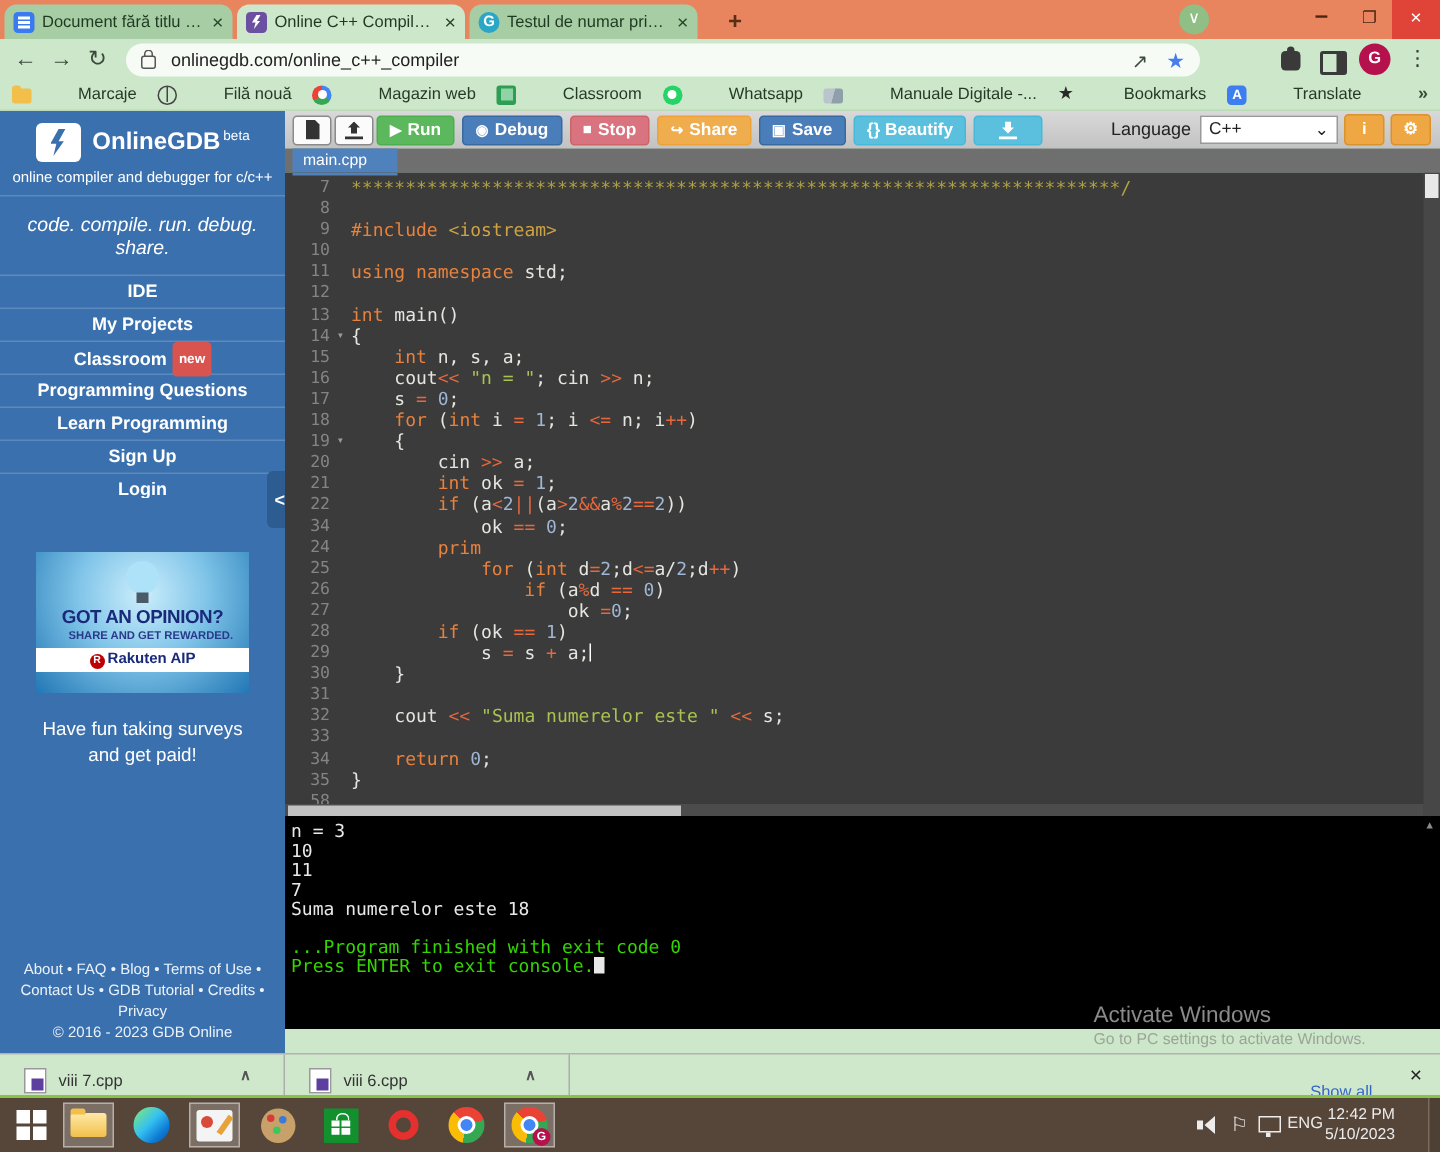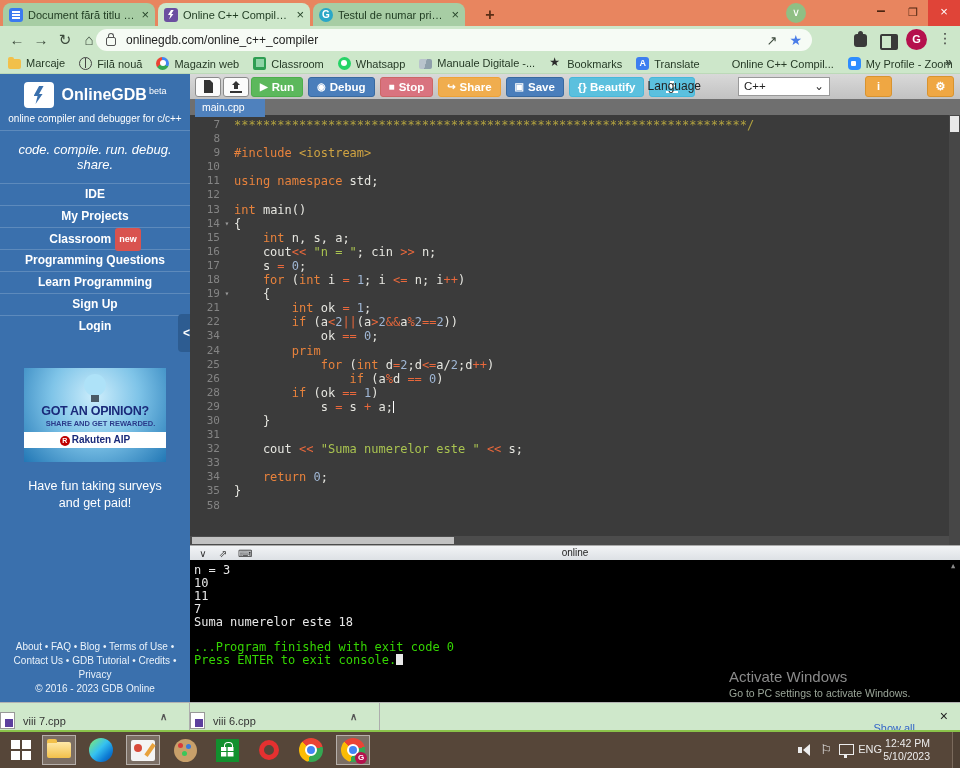--- a/index.html
+++ b/index.html
@@ -24,38 +24,38 @@
   #newtab{position:absolute;left:478px;top:6px;width:24px;height:18px;color:#5a2d15;font-size:16px;
     text-align:center;line-height:17px;font-weight:bold;}
   .wc{position:absolute;top:0;height:26px;color:#fff;text-align:center;}
   #wc-chev{left:786px;top:3px;width:20px;height:20px;border-radius:50%;background:#8fbf84;color:#fff;
     font-size:11px;line-height:19px;}
   #wc-min{left:866px;width:30px;line-height:22px;color:#4a2410;font-weight:bold;}
   #wc-max{left:898px;width:30px;line-height:24px;color:#4a2410;font-size:11px;}
   #wc-close{left:928px;width:32px;background:#e04438;color:#fff;line-height:24px;font-size:13px;}
   #navbar{position:absolute;left:0;top:26px;width:960px;height:27px;background:#cde7ca;}
   .navbtn{position:absolute;top:3px;width:22px;height:22px;color:#3c4a3c;font-size:15px;text-align:center;line-height:21px;}
-  #urlpill{position:absolute;left:96px;top:3px;width:716px;height:22px;background:#f6fbf5;border-radius:11px;
+  #urlpill{position:absolute;left:84px;top:3px;width:716px;height:22px;background:#f6fbf5;border-radius:11px;
     display:flex;align-items:center;padding:0 10px;box-sizing:border-box;}
   #lock{width:8px;height:7px;border:1.5px solid #555;border-radius:2px;position:relative;margin-top:3px;}
   #lock::before{content:"";position:absolute;left:1px;top:-5px;width:4px;height:4px;border:1.5px solid #555;
     border-bottom:none;border-radius:4px 4px 0 0;}
   #url{font-size:12px;color:#222;margin-left:10px;flex:1;}
   .pill-ic{font-size:13px;color:#3c4a3c;margin-left:12px;}
   #star-ic{color:#4a7de8;font-size:14px;}
   #puzzle-ic{position:absolute;left:854px;top:8px;width:13px;height:13px;background:#3a3a3a;border-radius:3px;}
   #puzzle-ic::before{content:"";position:absolute;top:-3px;left:4px;width:5px;height:5px;border-radius:50%;background:#3a3a3a;}
   #panel-ic{position:absolute;left:880px;top:8px;width:14px;height:12px;border:2px solid #3a3a3a;border-radius:2px;}
   #panel-ic::after{content:"";position:absolute;right:0;top:0;width:5px;height:12px;background:#3a3a3a;}
   #avatar{position:absolute;left:906px;top:3px;width:21px;height:21px;border-radius:50%;background:#b5114d;
     color:#fff;font-size:11px;font-weight:bold;text-align:center;line-height:21px;}
   #dots{position:absolute;left:938px;top:4px;font-size:14px;color:#3a3a3a;width:14px;text-align:center;}
   #bookmarksbar{position:absolute;left:0;top:53px;width:960px;height:21px;background:#cde7ca;
     border-bottom:1px solid #bcd9b8;display:flex;align-items:center;padding-left:8px;box-sizing:border-box;}
-  .bm{display:flex;align-items:flex-end;margin-right:14px;font-size:11px;color:#263a26;white-space:nowrap;}
+  .bm{display:flex;align-items:flex-start;margin-right:14px;font-size:11px;color:#263a26;white-space:nowrap;gap:26px;}
   .bi{width:13px;height:13px;margin-right:5px;position:relative;flex:0 0 auto;}
   .bi-folder{background:#f2c04a;border-radius:2px;height:10px;margin-top:2px;}
   .bi-folder::before{content:"";position:absolute;top:-2px;left:0;width:6px;height:3px;background:#f2c04a;border-radius:2px 2px 0 0;}
   .bi-globe{border:1.5px solid #444;border-radius:50%;box-sizing:border-box;width:13px;height:13px;}
   .bi-globe::after{content:"";position:absolute;left:4.5px;top:0;width:2px;height:10px;border-left:1.5px solid #444;}
   .bi-webstore{border-radius:50%;background:conic-gradient(#4285f4 0 33%,#34a853 33% 66%,#ea4335 66% 100%);}
   .bi-webstore::after{content:"";position:absolute;inset:3.5px;background:#fff;border-radius:50%;}
   .bi-classroom{background:#2e9e52;border-radius:2px;}
   .bi-classroom::after{content:"";position:absolute;inset:2.5px;background:#8fd4a6;}
   .bi-whatsapp{background:#25d366;border-radius:50%;}
@@ -111,21 +111,21 @@
     align-items:center;padding:0 8px;margin-right:5px;box-sizing:border-box;white-space:nowrap;}
   .tbtn .gl{margin-right:4px;font-size:10px;}
   #btn-new,#btn-upload{background:#fbfbfb;border:1px solid #8a8a8a;color:#333;width:26px;justify-content:center;padding:0;margin-right:2px;}
   #btn-run{background:#5cb85c;border:1px solid #4cae4c;}
   #btn-debug{background:#4a7ebb;border:1px solid #38699f;}
   #btn-stop{background:#d9737f;border:1px solid #c66;}
   #btn-share{background:#f0ad4e;border:1px solid #eea236;}
   #btn-save{background:#4a7ebb;border:1px solid #38699f;}
   #btn-beautify,#btn-download{background:#5bc0de;border:1px solid #46b8da;}
   #btn-download{width:46px;justify-content:center;}
-  #lang-zone{position:absolute;right:6px;top:2px;height:20px;display:flex;align-items:center;gap:31px;}
+  #lang-zone{position:absolute;right:6px;top:2px;height:20px;display:flex;align-items:center;}
   #lang-label{font-size:12px;color:#222;margin-right:6px;}
   #lang-select{width:92px;height:19px;background:#fff;border:1px solid #999;font-size:11.5px;color:#222;
     display:flex;align-items:center;justify-content:space-between;padding:0 5px;box-sizing:border-box;}
   .obtn{width:25px;height:19px;background:#efa743;border:1px solid #d8932f;border-radius:3px;color:#fff;
     text-align:center;line-height:18px;font-size:11px;font-weight:bold;margin-left:4px;}
   #filetabs{position:absolute;left:190px;top:99px;width:770px;height:16px;background:#6f6f6f;}
   #filetab-main{position:absolute;left:5px;top:0;width:70px;height:16px;background:#4f81bd;color:#fff;
     font-size:10.5px;line-height:16px;padding-left:7px;box-sizing:border-box;}
   #editor{position:absolute;left:190px;top:115px;width:770px;height:430px;background:#3b3b3b;overflow:hidden;
     font-family:"DejaVu Sans Mono",monospace;}
@@ -145,32 +145,32 @@
   .iu.g{box-shadow:inset 1px 0 0 #525252;}
   .caret{display:inline-block;width:1.5px;height:12px;background:#fff;vertical-align:-2px;}
   #vscroll{position:absolute;right:0;top:0;width:11px;height:430px;background:#474747;}
   #vthumb{position:absolute;right:1px;top:1px;width:9px;height:16px;background:#e8e8e8;}
   #hscroll{position:absolute;left:0;bottom:0;width:759px;height:9px;background:#4c4c4c;}
   #hthumb{position:absolute;left:2px;top:1px;width:262px;height:7px;background:#c2c2c2;}
   #console-hdr{position:absolute;left:190px;top:545px;width:770px;height:15px;
     background:linear-gradient(#f2f4f6,#dde1e5);border-top:1px solid #aaa;box-sizing:border-box;}
   .chic{position:absolute;top:1px;font-size:10px;color:#333;width:14px;text-align:center;line-height:13px;}
   #console-title{position:absolute;left:0;top:1px;width:770px;text-align:center;font-size:10px;color:#222;}
-  #terminal{position:absolute;left:190px;top:560px;width:770px;height:142px;background:#000;
+  #terminal{position:absolute;left:190px;top:544px;width:770px;height:142px;background:#000;
     font-family:"DejaVu Sans Mono",monospace;}
   .tl{font-size:12px;line-height:12.9px;color:#e8e8e8;white-space:pre;}
   .tl.green{color:#35d402;}
   .tcur{display:inline-block;width:7px;height:11px;background:#e8e8e8;vertical-align:-1px;}
   #term-scroll{position:absolute;right:0;top:0;width:10px;height:142px;}
   #term-scroll::before{content:"▲";position:absolute;top:2px;left:1px;font-size:7px;color:#8a8a8a;}
   #wm1{position:absolute;left:729px;top:668px;font-size:15px;color:#8a8a8a;}
   #wm2{position:absolute;left:729px;top:687px;font-size:10.5px;color:#9aa598;}
   
   #dlbar{position:absolute;left:0;top:702px;width:960px;height:28px;background:#cfe8cb;border-top:1px solid #b2b2b2;box-sizing:border-box;}
-  .dl-item{position:absolute;top:0;height:35px;display:flex;align-items:center;padding-left:0;box-sizing:border-box;border-right:1px solid #adadad;}
+  .dl-item{position:absolute;top:0;height:35px;display:flex;align-items:center;padding-left:16px;box-sizing:border-box;border-right:1px solid #adadad;}
   .dl-ic{width:13px;height:15px;background:#fff;border:1px solid #999;position:relative;margin-right:8px;}
   .dl-ic::after{content:"";position:absolute;right:1px;bottom:1px;width:8px;height:8px;background:#5c3f9e;}
   .dl-name{font-size:11px;color:#333;}
   .dl-chev{position:absolute;font-size:10px;color:#555;font-weight:bold;}
   #dl-showall{position:absolute;right:45px;top:19px;font-size:11px;color:#3366c8;}
   #dl-close{position:absolute;right:12px;top:5px;font-size:14px;color:#222;}
   
   #greenline{position:absolute;left:0;top:730px;width:960px;height:2px;background:#8bc34a;}
   #taskbar{position:absolute;left:0;top:732px;width:960px;height:36px;background:#564639;}
   .tb-slot{position:absolute;top:3px;width:34px;height:30px;display:flex;align-items:center;justify-content:center;}
@@ -407,26 +407,28 @@
         <div class="cl"><span class="ln">10</span><span class="fm"></span><span class="ct"></span></div>
         <div class="cl"><span class="ln">11</span><span class="fm"></span><span class="ct"><span class="tk-kw">using</span><span class="tk-id"> </span><span class="tk-kw">namespace</span><span class="tk-id"> std;</span></span></div>
         <div class="cl"><span class="ln">12</span><span class="fm"></span><span class="ct"></span></div>
         <div class="cl"><span class="ln">13</span><span class="fm"></span><span class="ct"><span class="tk-kw">int</span><span class="tk-id"> main()</span></span></div>
         <div class="cl"><span class="ln">14</span><span class="fm">▾</span><span class="ct"><span class="tk-id">{</span></span></div>
         <div class="cl"><span class="ln">15</span><span class="fm"></span><span class="ct"><span class="iu"></span><span class="tk-kw">int</span><span class="tk-id"> n, s, a;</span></span></div>
         <div class="cl"><span class="ln">16</span><span class="fm"></span><span class="ct"><span class="iu"></span><span class="tk-id">cout</span><span class="tk-op">&lt;&lt;</span><span class="tk-id"> </span><span class="tk-str">"n = "</span><span class="tk-id">; cin </span><span class="tk-op">&gt;&gt;</span><span class="tk-id"> n;</span></span></div>
         <div class="cl"><span class="ln">17</span><span class="fm"></span><span class="ct"><span class="iu"></span><span class="tk-id">s </span><span class="tk-op">=</span><span class="tk-id"> </span><span class="tk-num">0</span><span class="tk-id">;</span></span></div>
         <div class="cl"><span class="ln">18</span><span class="fm"></span><span class="ct"><span class="iu"></span><span class="tk-kw">for</span><span class="tk-id"> (</span><span class="tk-kw">int</span><span class="tk-id"> i </span><span class="tk-op">=</span><span class="tk-id"> </span><span class="tk-num">1</span><span class="tk-id">; i </span><span class="tk-op">&lt;=</span><span class="tk-id"> n; i</span><span class="tk-op">++</span><span class="tk-id">)</span></span></div>
         <div class="cl"><span class="ln">19</span><span class="fm">▾</span><span class="ct"><span class="iu"></span><span class="tk-id">{</span></span></div>
+        <div class="cl"><span class="ln">20</span><span class="fm"></span><span class="ct"><span class="iu"></span><span class="iu g"></span><span class="tk-id">cin </span><span class="tk-op">&gt;&gt;</span><span class="tk-id"> a;</span></span></div>
         <div class="cl"><span class="ln">21</span><span class="fm"></span><span class="ct"><span class="iu"></span><span class="iu g"></span><span class="tk-kw">int</span><span class="tk-id"> ok </span><span class="tk-op">=</span><span class="tk-id"> </span><span class="tk-num">1</span><span class="tk-id">;</span></span></div>
         <div class="cl"><span class="ln">22</span><span class="fm"></span><span class="ct"><span class="iu"></span><span class="iu g"></span><span class="tk-kw">if</span><span class="tk-id"> (a</span><span class="tk-op">&lt;</span><span class="tk-num">2</span><span class="tk-op">||</span><span class="tk-id">(a</span><span class="tk-op">&gt;</span><span class="tk-num">2</span><span class="tk-op">&amp;&amp;</span><span class="tk-id">a</span><span class="tk-op">%</span><span class="tk-num">2</span><span class="tk-op">==</span><span class="tk-num">2</span><span class="tk-id">))</span></span></div>
         <div class="cl"><span class="ln">34</span><span class="fm"></span><span class="ct"><span class="iu"></span><span class="iu g"></span><span class="iu g"></span><span class="tk-id">ok </span><span class="tk-op">==</span><span class="tk-id"> </span><span class="tk-num">0</span><span class="tk-id">;</span></span></div>
         <div class="cl"><span class="ln">24</span><span class="fm"></span><span class="ct"><span class="iu"></span><span class="iu g"></span><span class="tk-kw">prim</span></span></div>
         <div class="cl"><span class="ln">25</span><span class="fm"></span><span class="ct"><span class="iu"></span><span class="iu g"></span><span class="iu g"></span><span class="tk-kw">for</span><span class="tk-id"> (</span><span class="tk-kw">int</span><span class="tk-id"> d</span><span class="tk-op">=</span><span class="tk-num">2</span><span class="tk-id">;d</span><span class="tk-op">&lt;=</span><span class="tk-id">a/</span><span class="tk-num">2</span><span class="tk-id">;d</span><span class="tk-op">++</span><span class="tk-id">)</span></span></div>
         <div class="cl"><span class="ln">26</span><span class="fm"></span><span class="ct"><span class="iu"></span><span class="iu g"></span><span class="iu g"></span><span class="iu g"></span><span class="tk-kw">if</span><span class="tk-id"> (a</span><span class="tk-op">%</span><span class="tk-id">d </span><span class="tk-op">==</span><span class="tk-id"> </span><span class="tk-num">0</span><span class="tk-id">)</span></span></div>
+        <div class="cl"><span class="ln">27</span><span class="fm"></span><span class="ct"><span class="iu"></span><span class="iu g"></span><span class="iu g"></span><span class="iu g"></span><span class="iu g"></span><span class="tk-id">ok </span><span class="tk-op">=</span><span class="tk-num">0</span><span class="tk-id">;</span></span></div>
         <div class="cl"><span class="ln">28</span><span class="fm"></span><span class="ct"><span class="iu"></span><span class="iu g"></span><span class="tk-kw">if</span><span class="tk-id"> (ok </span><span class="tk-op">==</span><span class="tk-id"> </span><span class="tk-num">1</span><span class="tk-id">)</span></span></div>
         <div class="cl"><span class="ln">29</span><span class="fm"></span><span class="ct"><span class="iu"></span><span class="iu g"></span><span class="iu g"></span><span class="tk-id">s </span><span class="tk-op">=</span><span class="tk-id"> s </span><span class="tk-op">+</span><span class="tk-id"> a;</span><span class="caret"></span></span></div>
         <div class="cl"><span class="ln">30</span><span class="fm"></span><span class="ct"><span class="iu"></span><span class="tk-id">}</span></span></div>
         <div class="cl"><span class="ln">31</span><span class="fm"></span><span class="ct"></span></div>
         <div class="cl"><span class="ln">32</span><span class="fm"></span><span class="ct"><span class="iu"></span><span class="tk-id">cout </span><span class="tk-op">&lt;&lt;</span><span class="tk-id"> </span><span class="tk-str">"Suma numerelor este "</span><span class="tk-id"> </span><span class="tk-op">&lt;&lt;</span><span class="tk-id"> s;</span></span></div>
         <div class="cl"><span class="ln">33</span><span class="fm"></span><span class="ct"></span></div>
         <div class="cl"><span class="ln">34</span><span class="fm"></span><span class="ct"><span class="iu"></span><span class="tk-kw">return</span><span class="tk-id"> </span><span class="tk-num">0</span><span class="tk-id">;</span></span></div>
         <div class="cl"><span class="ln">35</span><span class="fm"></span><span class="ct"><span class="tk-id">}</span></span></div>
         <div class="cl"><span class="ln">58</span><span class="fm"></span><span class="ct"></span></div>
       </div>

